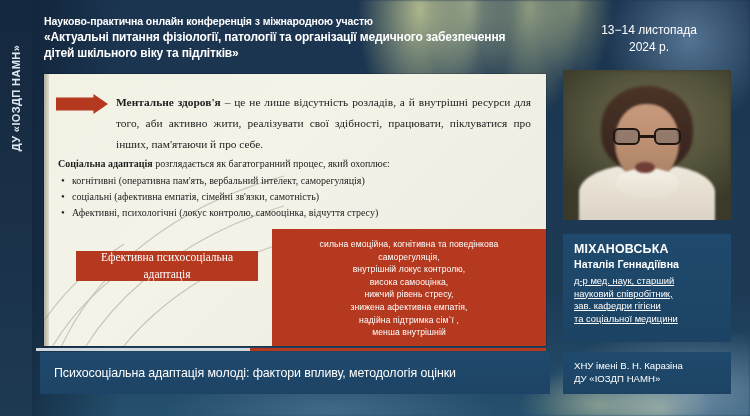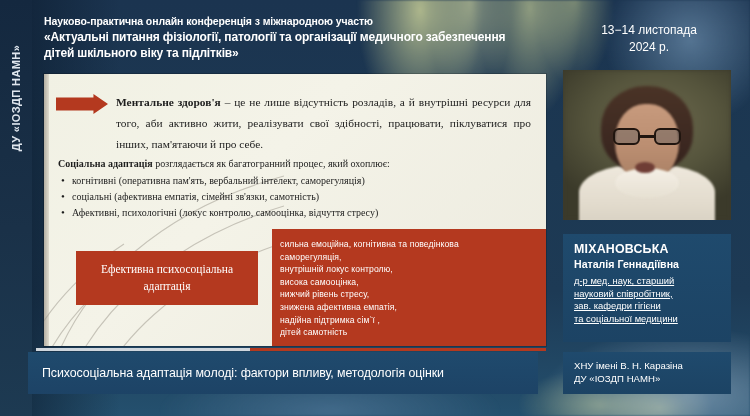--- a/index.html
+++ b/index.html
@@ -128,47 +128,48 @@
   .p-social ul { list-style: none; margin: 0; padding: 0; }
   .p-social li { position: relative; padding-left: 14px; line-height: 16px; }
   .p-social li:before {
     content: "•"; position: absolute; left: 3px; top: -1px; font-size: 11px;
   }
 
   
   .red-label {
     position: absolute;
     left: 32px; top: 177px;
-    width: 182px; height: 54px;
+    width: 182px; height: 30px;
     background: #b4391f;
     color: #ffffff;
     font-family: "Liberation Serif", serif;
     font-size: 11.5px; line-height: 17px;
     text-align: center;
     display: flex; align-items: center; justify-content: center;
     padding: 0 6px;
   }
 
   
   .red-panel {
     position: absolute;
     left: 228px; top: 155px;
     width: 274px; height: 117px;
     background: #b4391f;
     color: #ffffff;
+    text-align: center;
     padding: 9px 8px 0;
     font-size: 8.6px; line-height: 12.6px;
     letter-spacing: .1px;
   }
   .red-panel .rp-line { white-space: nowrap; }
 
   
   .slide-caption {
     position: absolute;
-    left: 28px; top: 352px;
+    left: 40px; top: 352px;
     width: 510px; height: 42px;
     background: linear-gradient(180deg,#1f4a6d 0%,#1d4366 100%);
     color: #ffffff;
     display: flex; align-items: center;
     padding-left: 14px;
     font-size: 12.4px;
     letter-spacing: -.1px;
   }
   .caption-topline {
     position: absolute; left: 36px; top: 348px; width: 510px; height: 3px;
@@ -317,21 +318,21 @@
     <div class="red-label">Ефективна психосоціальна адаптація</div>
 
     <div class="red-panel">
       <div class="rp-line">сильна емоційна, когнітивна та поведінкова</div>
       <div class="rp-line">саморегуляція,</div>
       <div class="rp-line">внутрішній локус контролю,</div>
       <div class="rp-line">висока самооцінка,</div>
       <div class="rp-line">нижчий рівень стресу,</div>
       <div class="rp-line">знижена афективна емпатія,</div>
       <div class="rp-line">надійна підтримка сім`ї ,</div>
-      <div class="rp-line">дітей самотність</div>
+      <div class="rp-line">менша внутрішній</div>
     </div>
   </div>
 
   <div class="caption-topline"></div>
   <div class="slide-caption">Психосоціальна адаптація молоді: фактори впливу, методологія оцінки</div>
 
   <div class="webcam">
     <div class="cam-bg"></div>
     <div class="cam-sweater"></div>
     <div class="cam-hair"></div>

